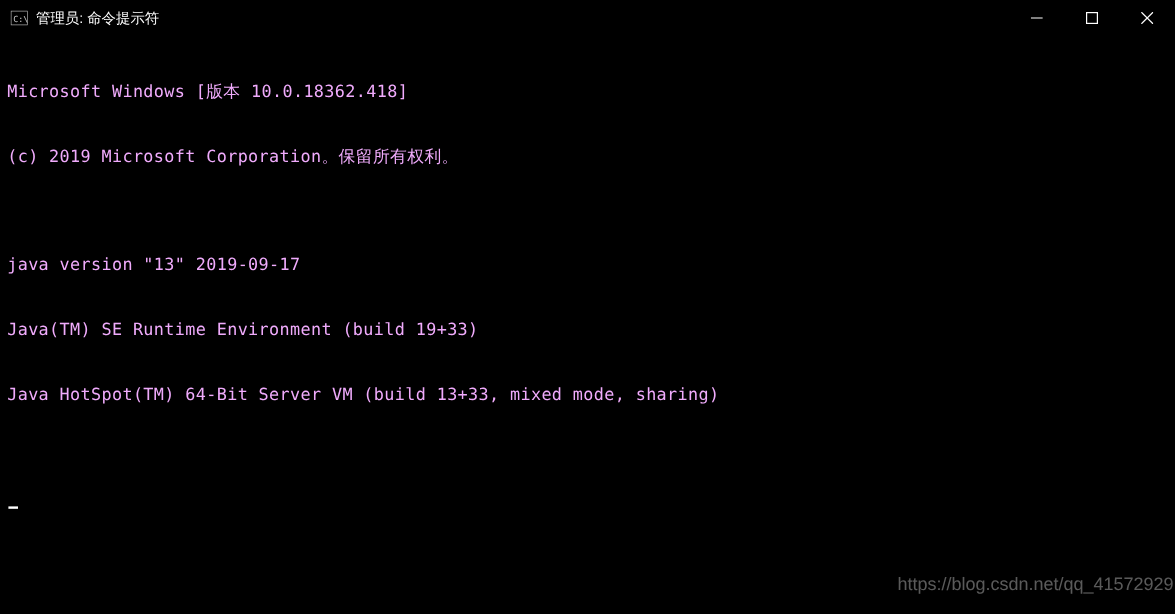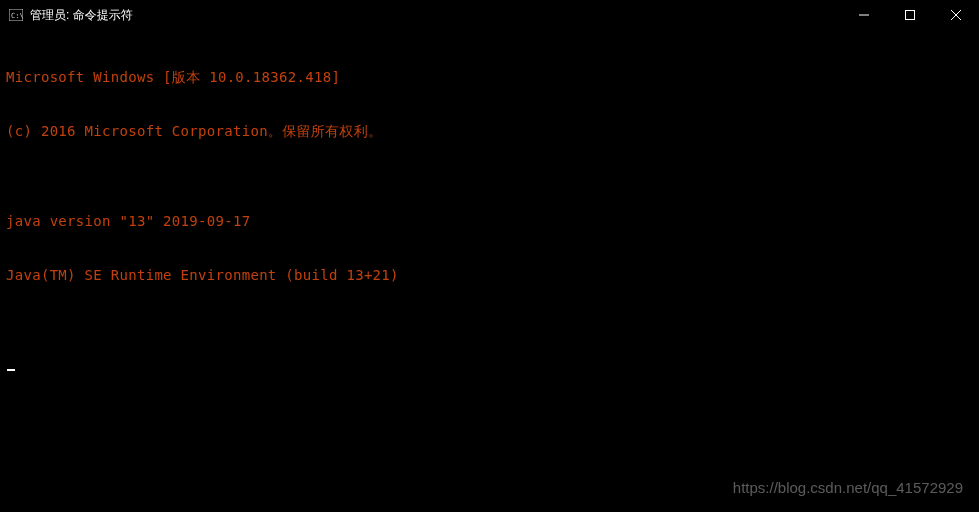--- a/index.html
+++ b/index.html
@@ -49,21 +49,21 @@
       width: 46px;
       height: 100%;
       display: flex;
       align-items: center;
       justify-content: center;
       color: #fff;
       font-size: 10px;
     }
     .terminal {
       background: #000;
-      color: #c2410c;
+      color: #f0abfc;
       font-family: "NSimSun", "SimSun", "Consolas", monospace;
       font-size: 14px;
       line-height: 18px;
       padding: 2px 6px;
       height: calc(100% - 30px);
       white-space: pre;
       letter-spacing: 0.3px;
     }
     .line {
       white-space: pre;
@@ -71,21 +71,21 @@
     .cursor {
       display: inline-block;
       width: 8px;
       height: 2px;
       background: #fff;
       vertical-align: -1px;
       margin-left: 1px;
     }
     .watermark {
       position: absolute;
-      right: 16px;
+      right: 1px;
       bottom: 16px;
       color: rgba(200, 200, 200, 0.45);
       font-size: 15px;
       font-family: Arial, sans-serif;
       pointer-events: none;
     }
   </style>
 </head>
 <body>
 
@@ -114,21 +114,22 @@
       <svg width="10" height="10" viewBox="0 0 10 10">
           <line x1="0" y1="0" x2="10" y2="10" stroke="#fff" stroke-width="1"></line>
           <line x1="10" y1="0" x2="0" y2="10" stroke="#fff" stroke-width="1"></line>
         </svg>
     </div>
   </div>
 </div>
 
 <div class="terminal">
   <div class="line">Microsoft Windows [版本 10.0.18362.418]</div>
-  <div class="line">(c) 2016 Microsoft Corporation。保留所有权利。</div>
+  <div class="line">(c) 2019 Microsoft Corporation。保留所有权利。</div>
   <div class="line"></div>
   <div class="line">java version "13" 2019-09-17</div>
-  <div class="line">Java(TM) SE Runtime Environment (build 13+21)</div>
+  <div class="line">Java(TM) SE Runtime Environment (build 19+33)</div>
+  <div class="line">Java HotSpot(TM) 64-Bit Server VM (build 13+33, mixed mode, sharing)</div>
   <div class="line"></div>
   <div class="line"><span class="cursor"></span></div>
 </div>
 
 <div class="watermark">https://blog.csdn.net/qq_41572929</div>
 
 </body></html>

